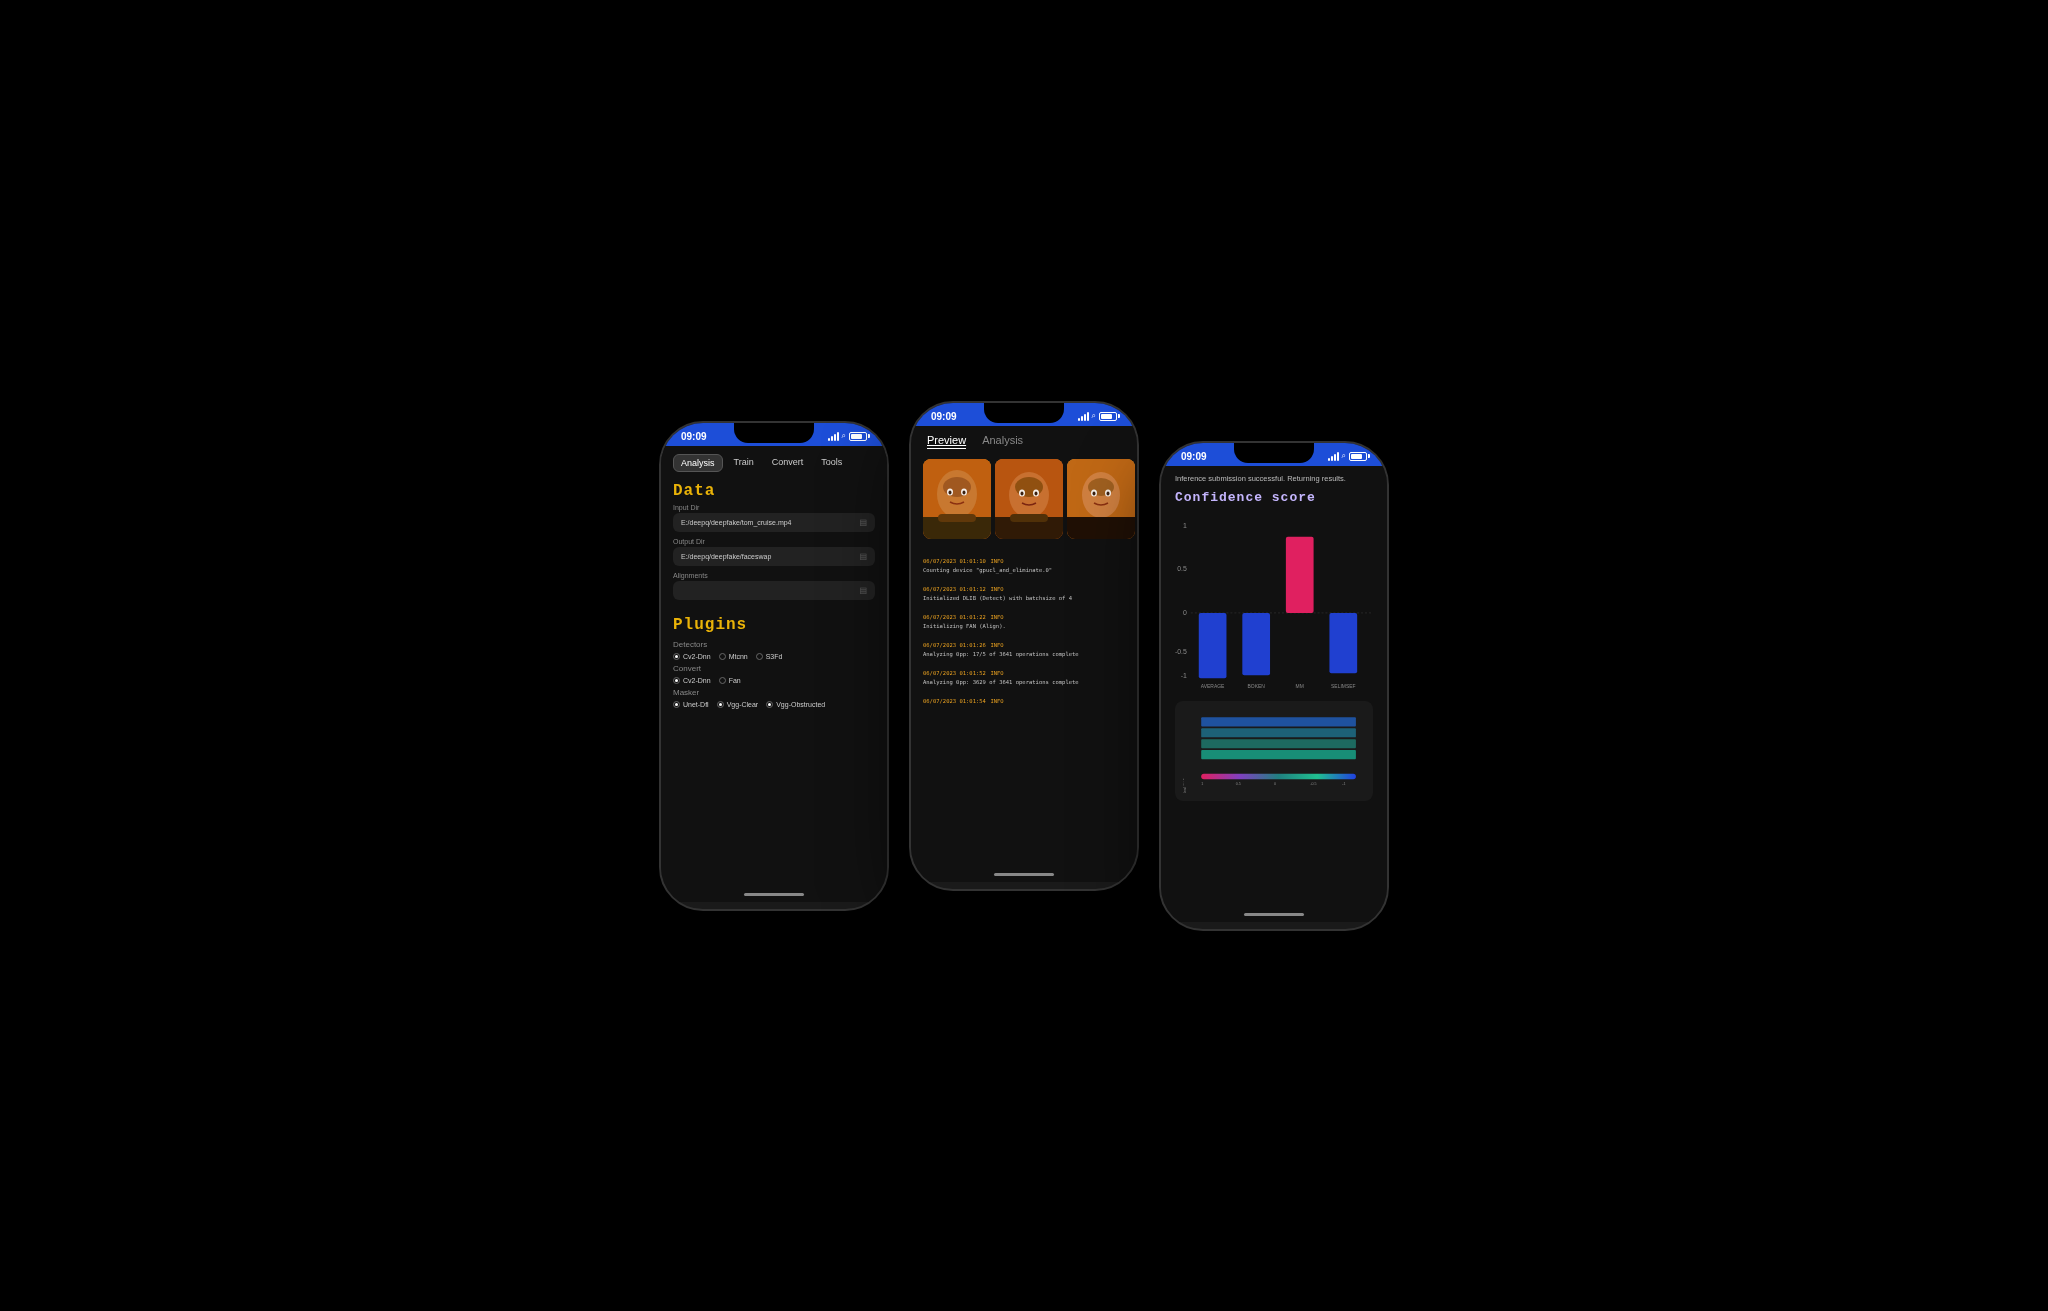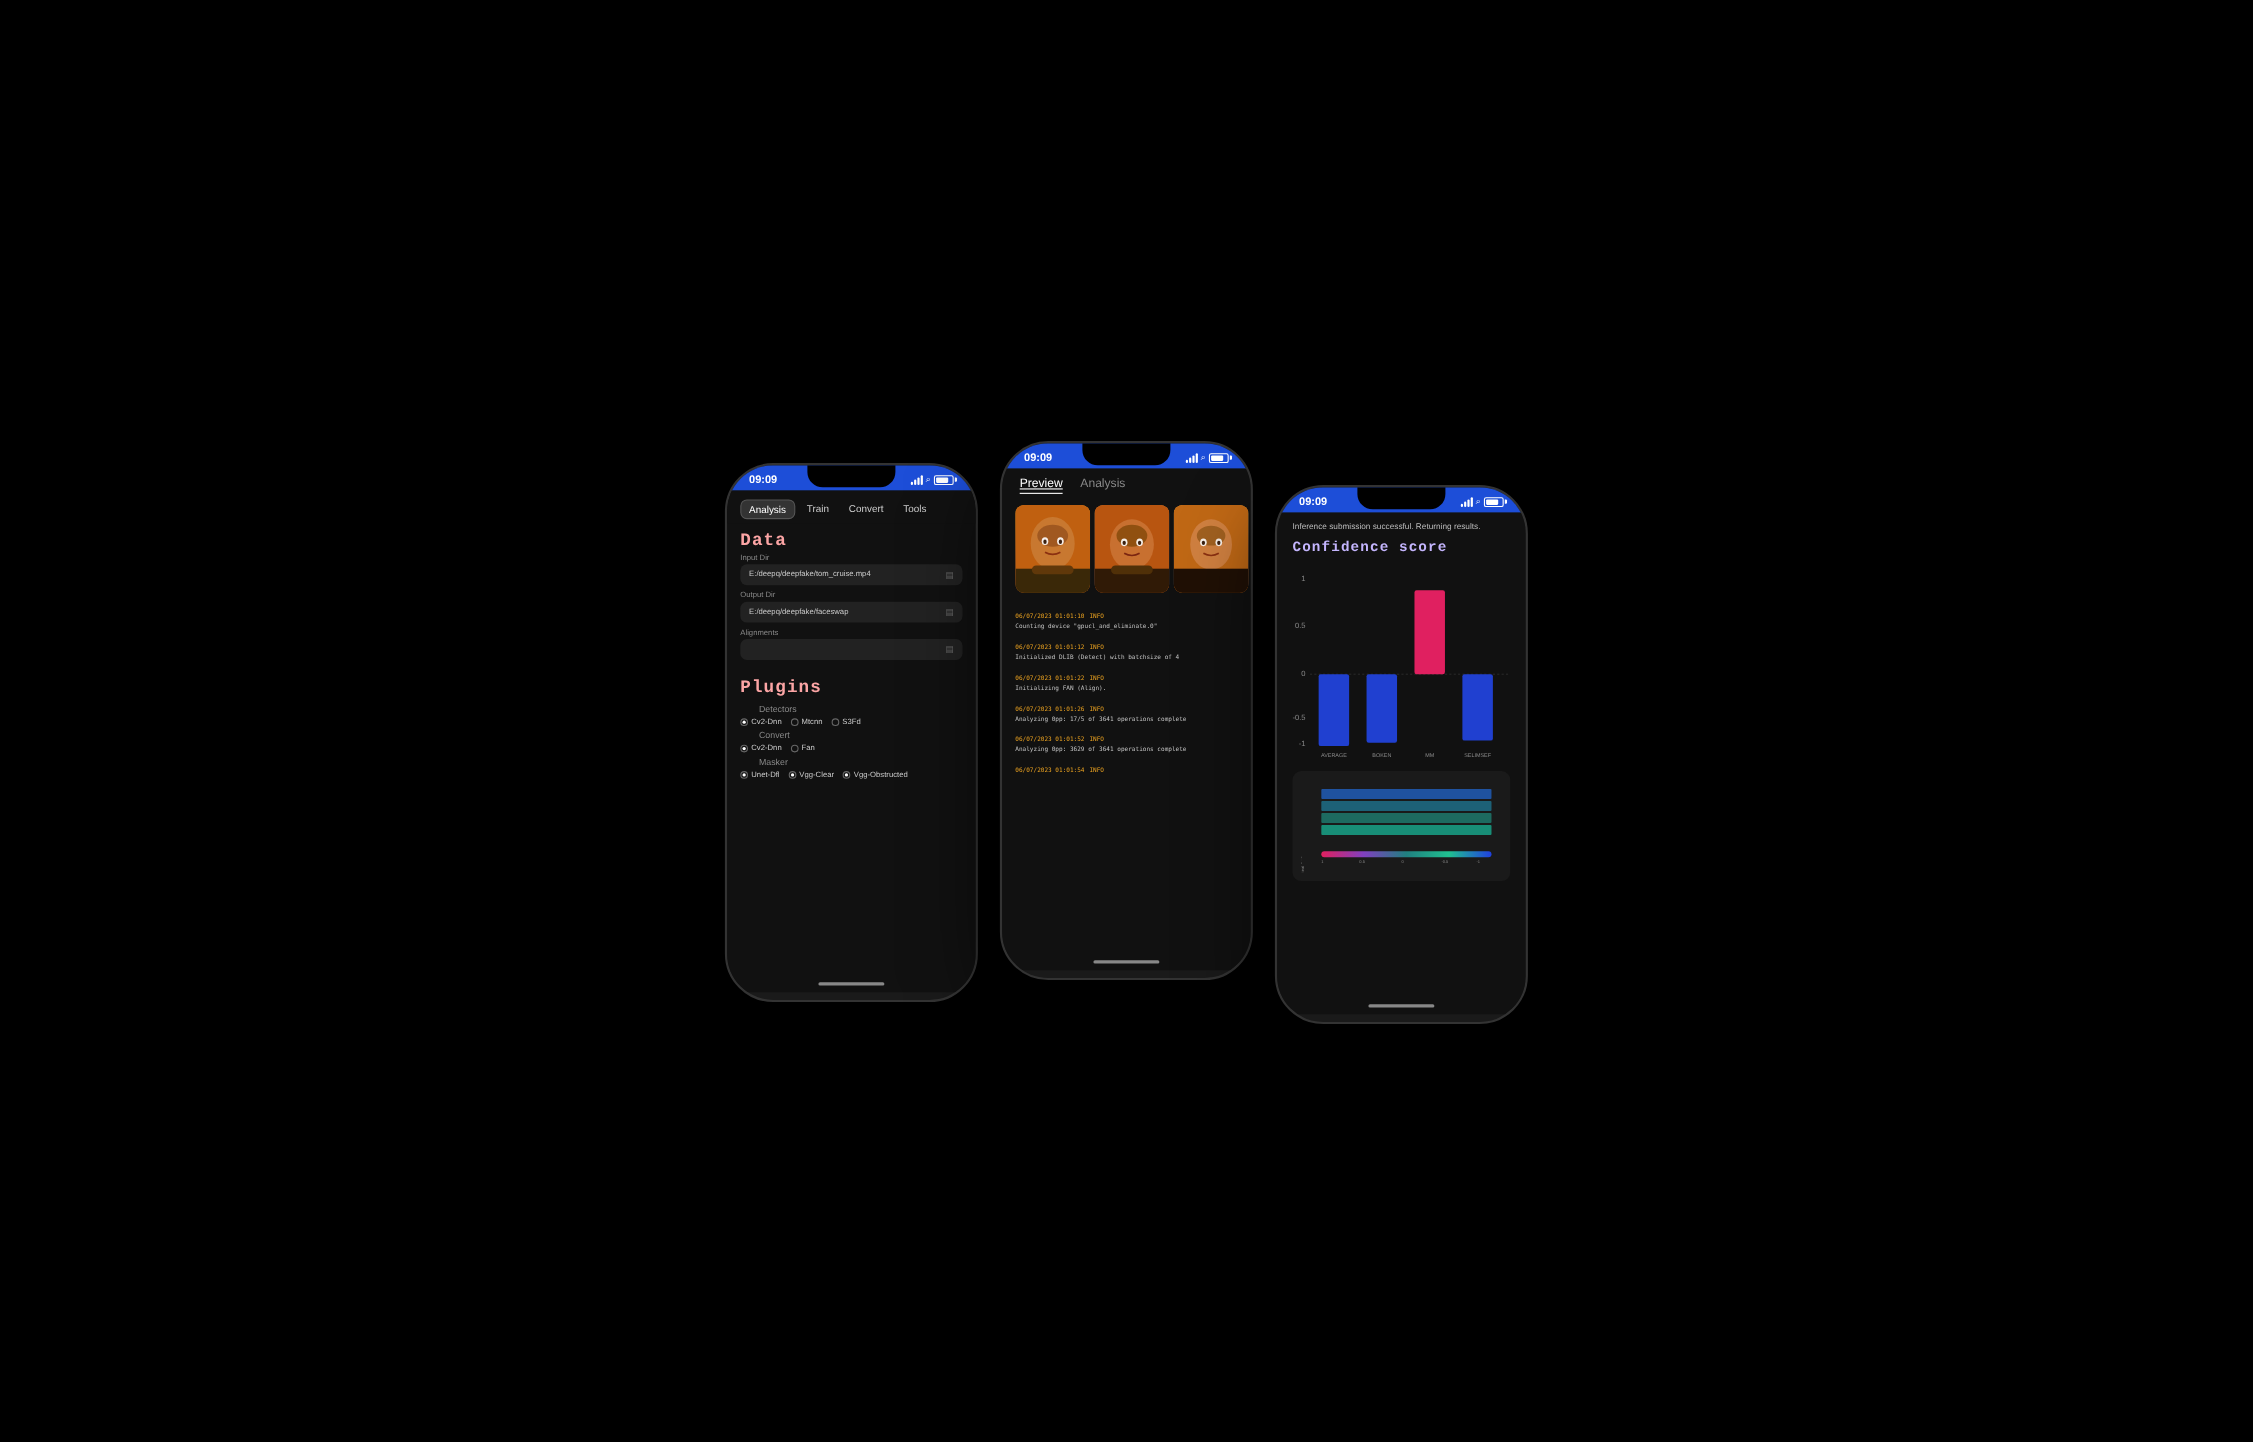--- a/index.html
+++ b/index.html
@@ -123,21 +123,21 @@
     }
     .nav-tab.active {
       background: #333;
       color: #fff;
       border: 1px solid #555;
     }
 
     .section-title {
       font-size: 16px;
       font-weight: 700;
-      color: #fca5a5;
+      color: #eab308;
       padding: 6px 12px 4px;
       font-family: 'Courier New', monospace;
       letter-spacing: 1px;
     }
 
     .field-group {
       padding: 0 12px 6px;
     }
     .field-label {
       font-size: 7px;
@@ -158,21 +158,21 @@
     }
     .field-icon {
       color: #666;
       font-size: 8px;
     }
 
     .plugins-section { padding: 4px 0; }
     .plugins-subtitle {
       font-size: 8px;
       color: #888;
-      padding: 2px 29px;
+      padding: 2px 12px;
     }
     .plugin-row {
       display: flex;
       gap: 8px;
       padding: 2px 12px;
       align-items: center;
       flex-wrap: wrap;
     }
     .plugin-item {
       display: flex;

